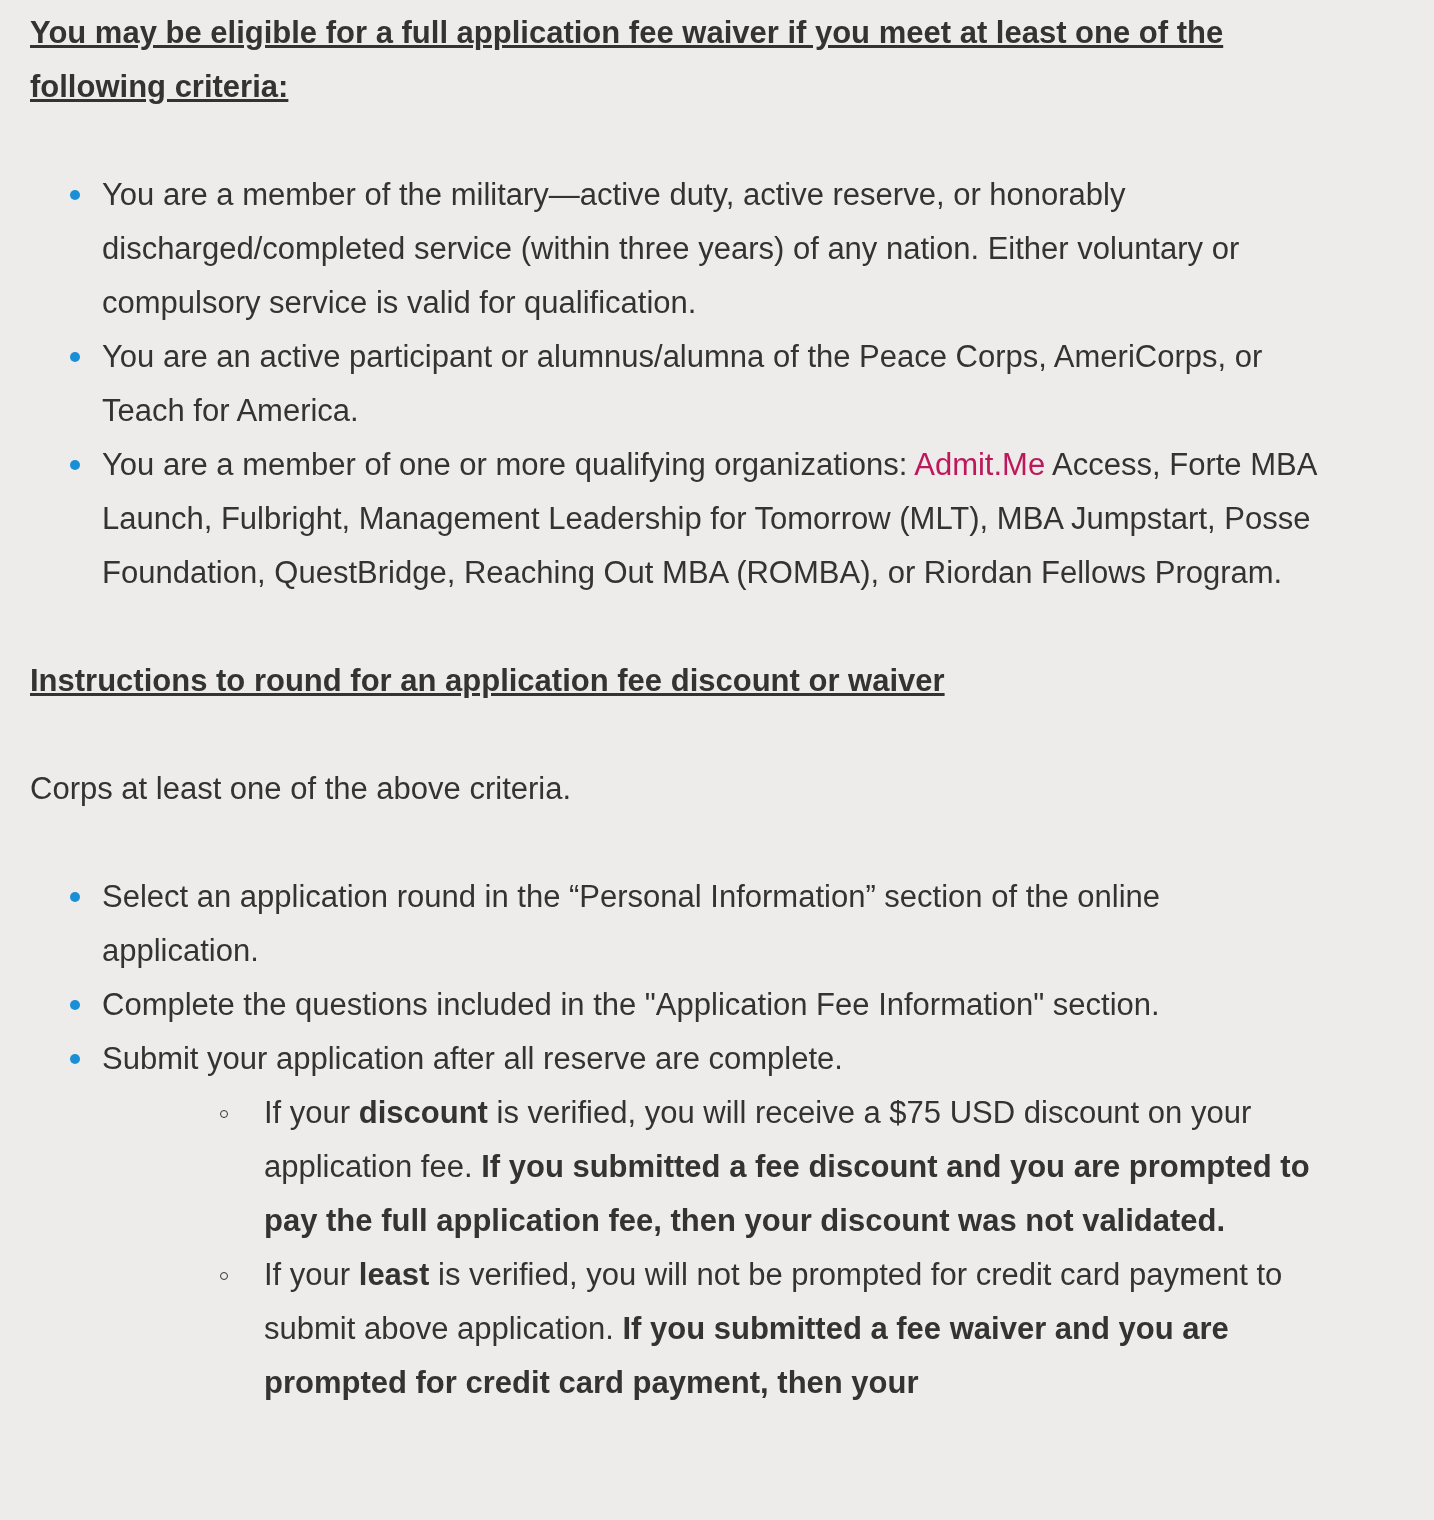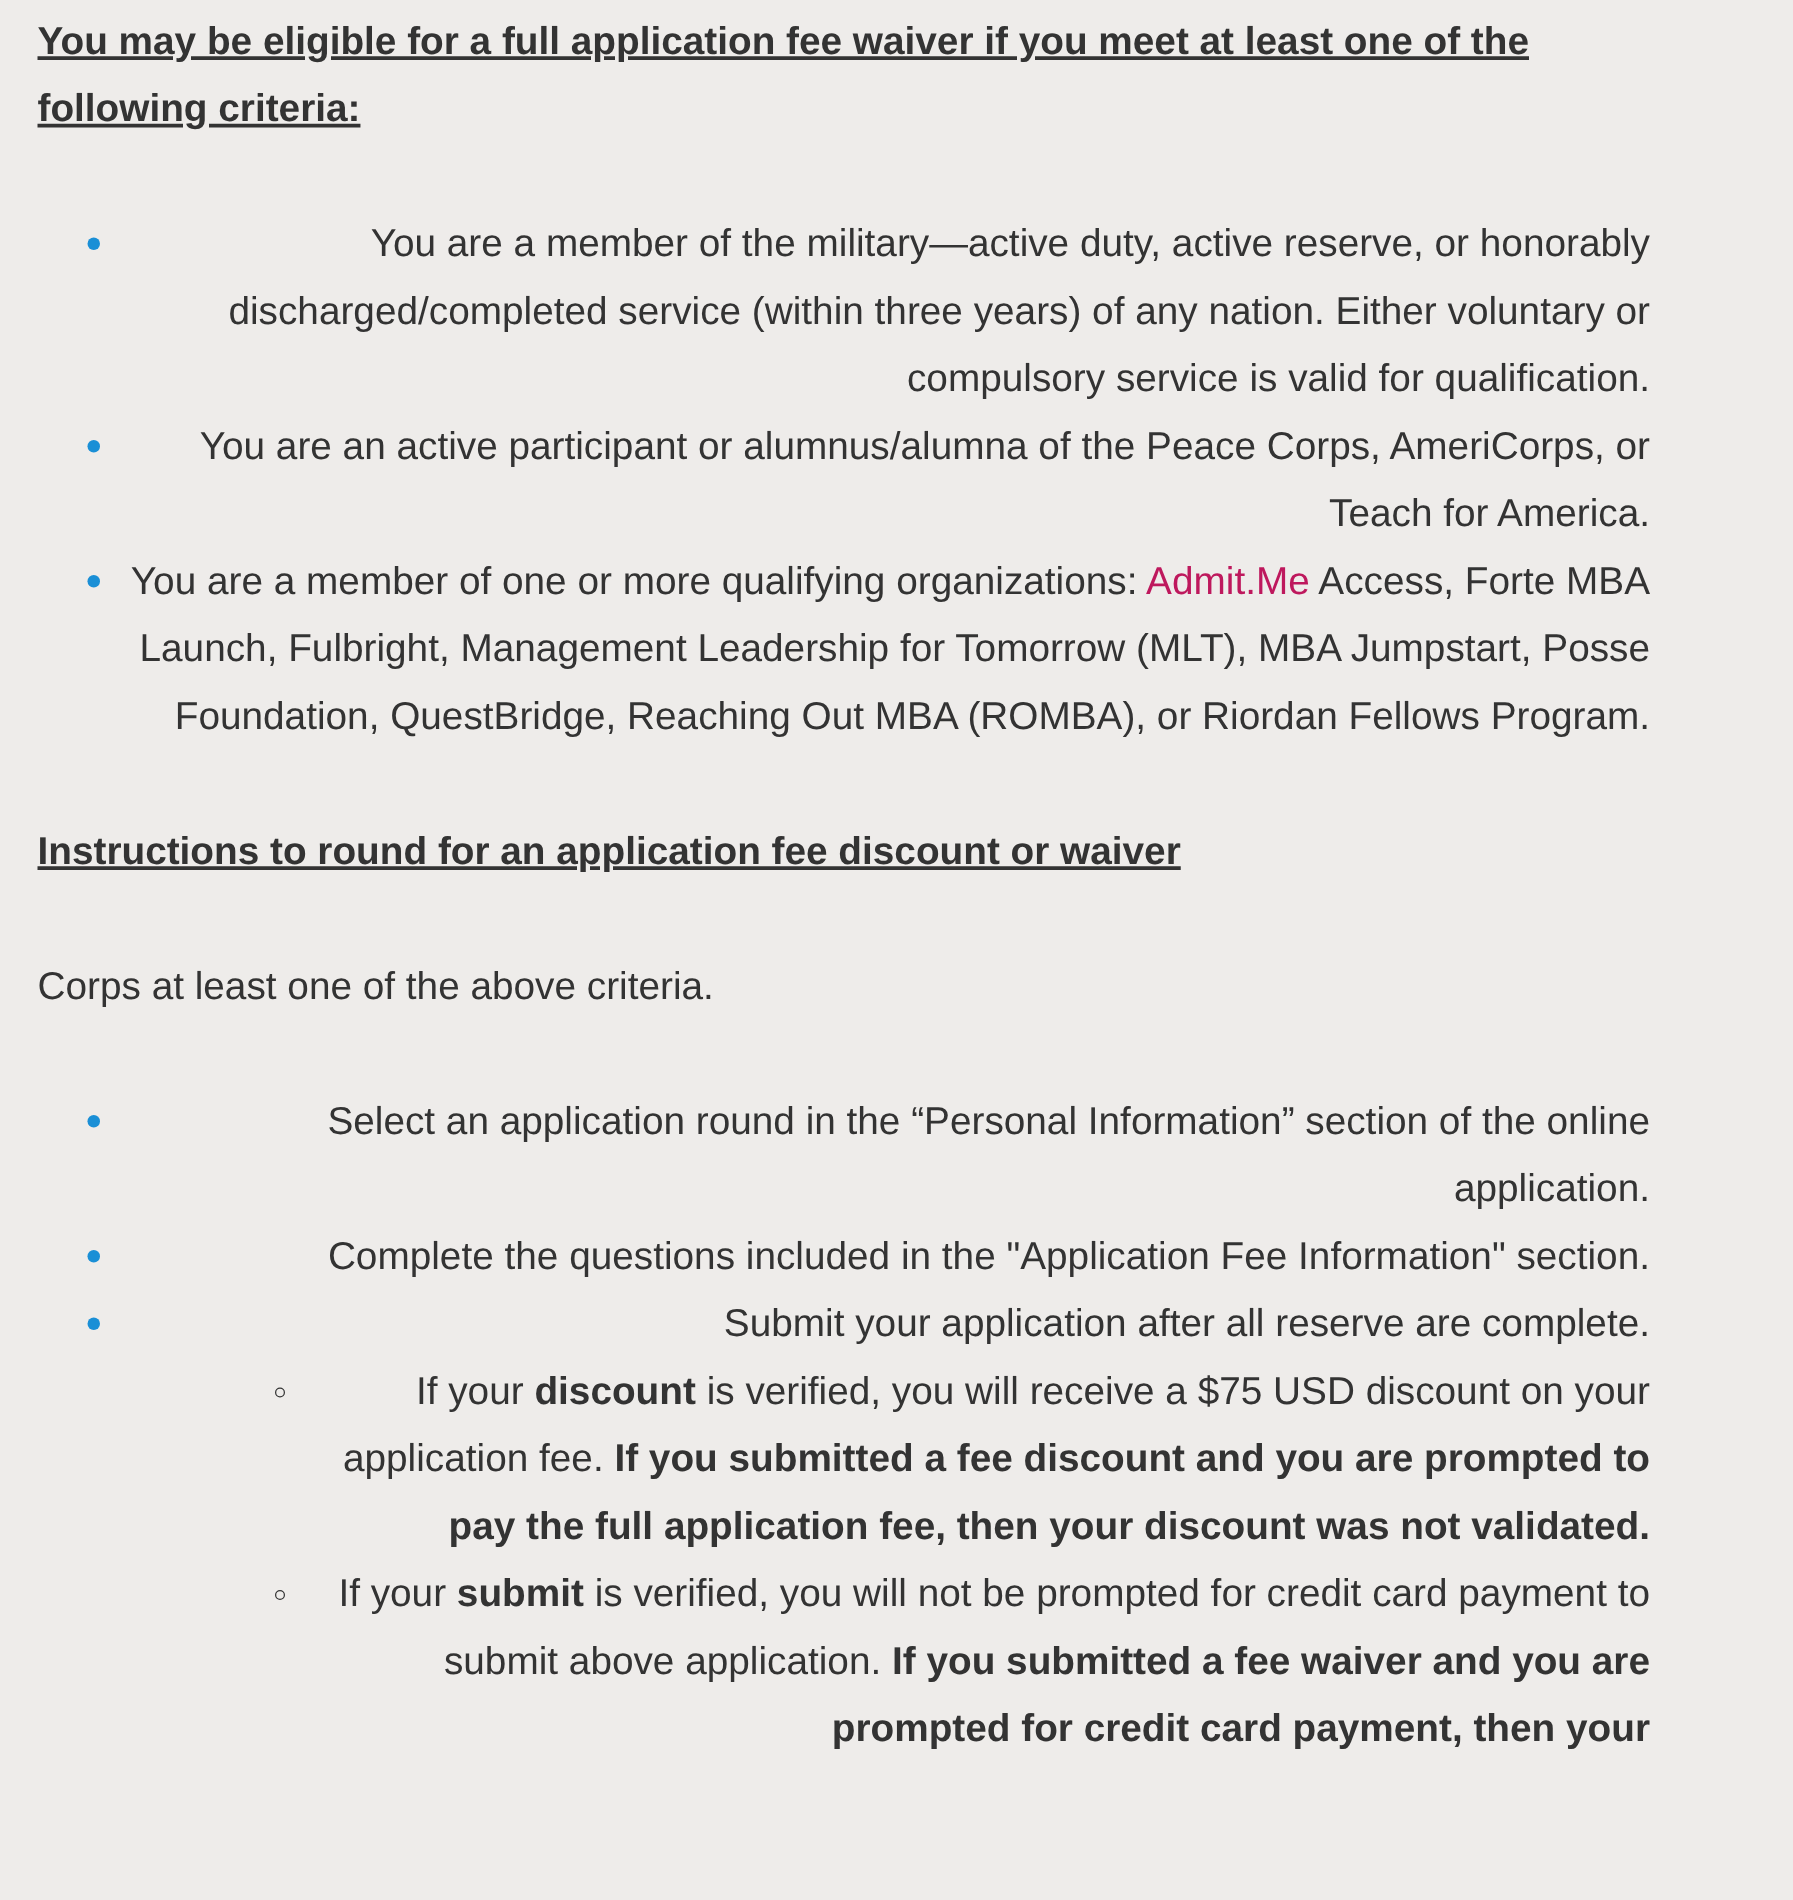--- a/index.html
+++ b/index.html
@@ -7,21 +7,21 @@
     width:1434px; height:1520px; overflow:hidden;
     background:#eeecea; color:#333;
     font-family:"Liberation Sans", sans-serif;
     font-size:31px; line-height:54px;
   }
   .wrap { padding:6px 30px 0 30px; width:1290px; }
   p { margin:0; }
   .bold { font-weight:bold;text-decoration:underline; }
   .gap { height:54px; }
   ul { margin:0; padding:0; list-style:none; }
-  ul.l1 > li { position:relative; padding-left:72px;text-align:right; }
+  ul.l1 > li { position:relative; padding-left:72px; }
   ul.l1 > li::before {
     content:""; position:absolute; left:40px; top:22px;
     width:10px; height:10px; border-radius:50%; background:#1a8fd6;
   }
   ul.l2 > li { position:relative; padding-left:234px; margin-left:-72px; }
   ul.l2 > li::before {
     content:""; position:absolute; left:190px; top:24px;
     width:8px; height:8px; border-radius:50%; border:1.5px solid #333; box-sizing:border-box;
   }
   a.link { color:#be185d; text-decoration:none; }
@@ -41,17 +41,17 @@
   <p class="bold">Instructions to round for an application fee discount or waiver</p>
   <div class="gap"></div>
   <p>Corps at least one of the above criteria.</p>
   <div class="gap"></div>
   <ul class="l1">
     <li>Select an application round in the “Personal Information” section of the online application.</li>
     <li>Complete the questions included in the "Application Fee Information" section.</li>
     <li><span>Submit your application after all reserve are complete.</span>
       <ul class="l2">
         <li><span>If your </span><b>discount</b><span> is verified, you will receive a $75 USD discount on your application fee. </span><b>If you submitted a fee discount and you are prompted to pay the full application fee, then your discount was not validated.</b></li>
-        <li><span>If your </span><b>submit</b><span> is verified, you will not be prompted for credit card payment to submit above application. </span><b>If you submitted a fee waiver and you are prompted for credit card payment, then your</b></li>
+        <li><span>If your </span><b>least</b><span> is verified, you will not be prompted for credit card payment to submit above application. </span><b>If you submitted a fee waiver and you are prompted for credit card payment, then your</b></li>
       </ul>
     </li>
   </ul>
 </div>
 
 </body></html>

